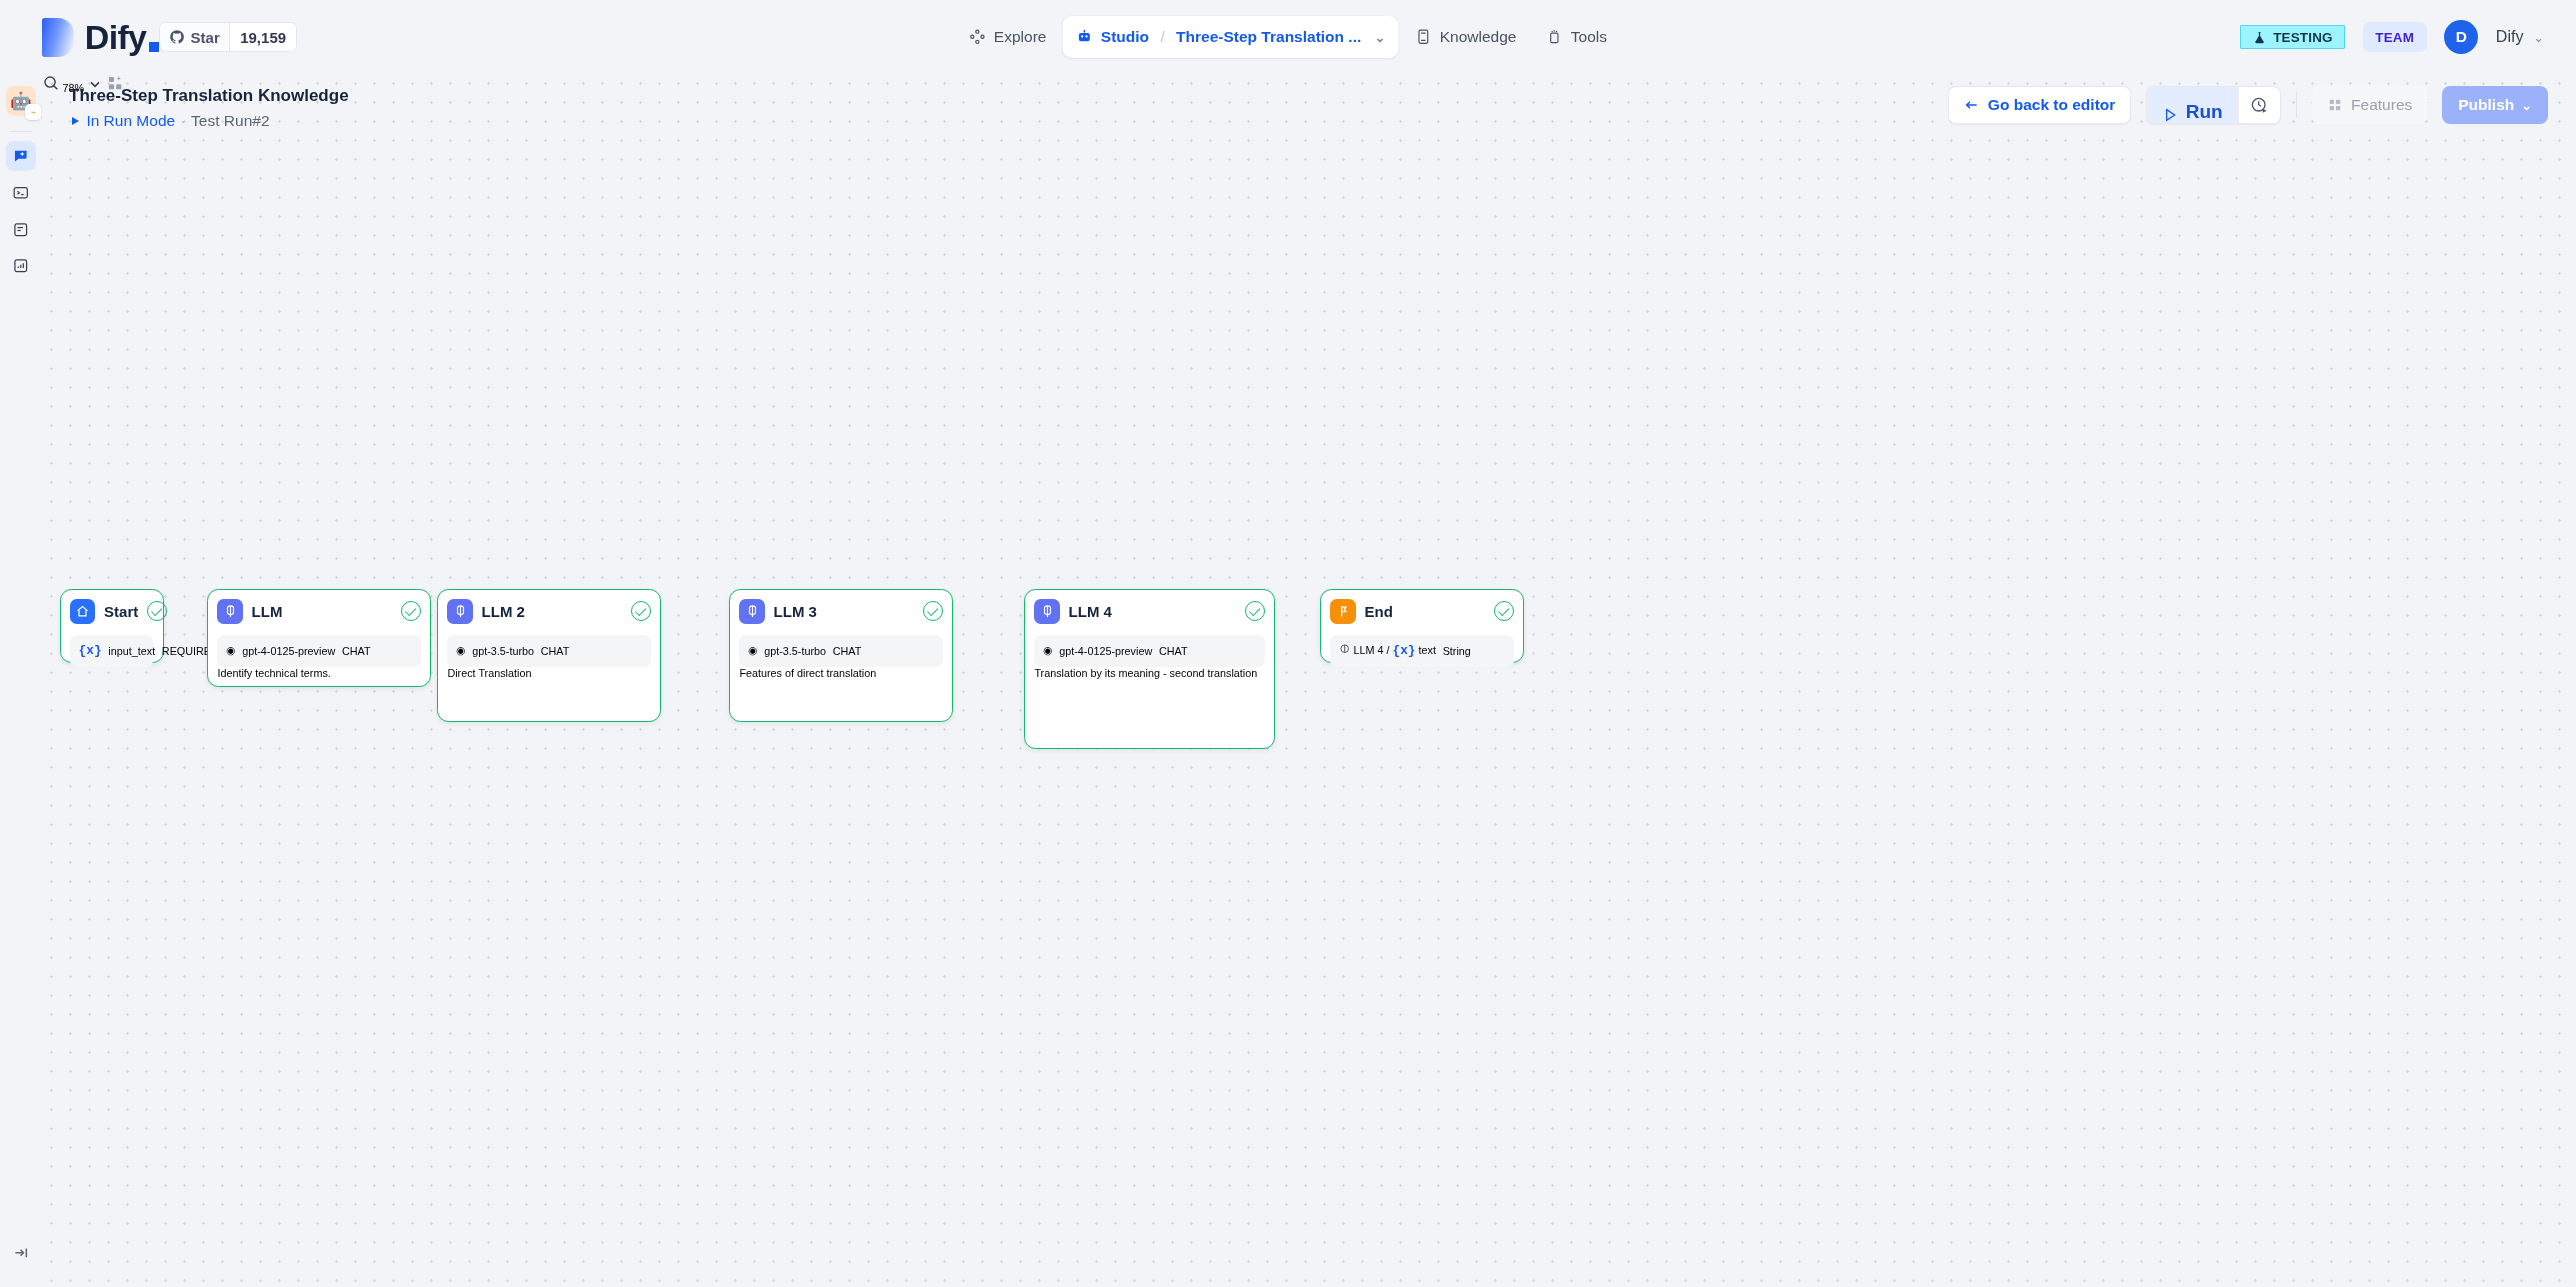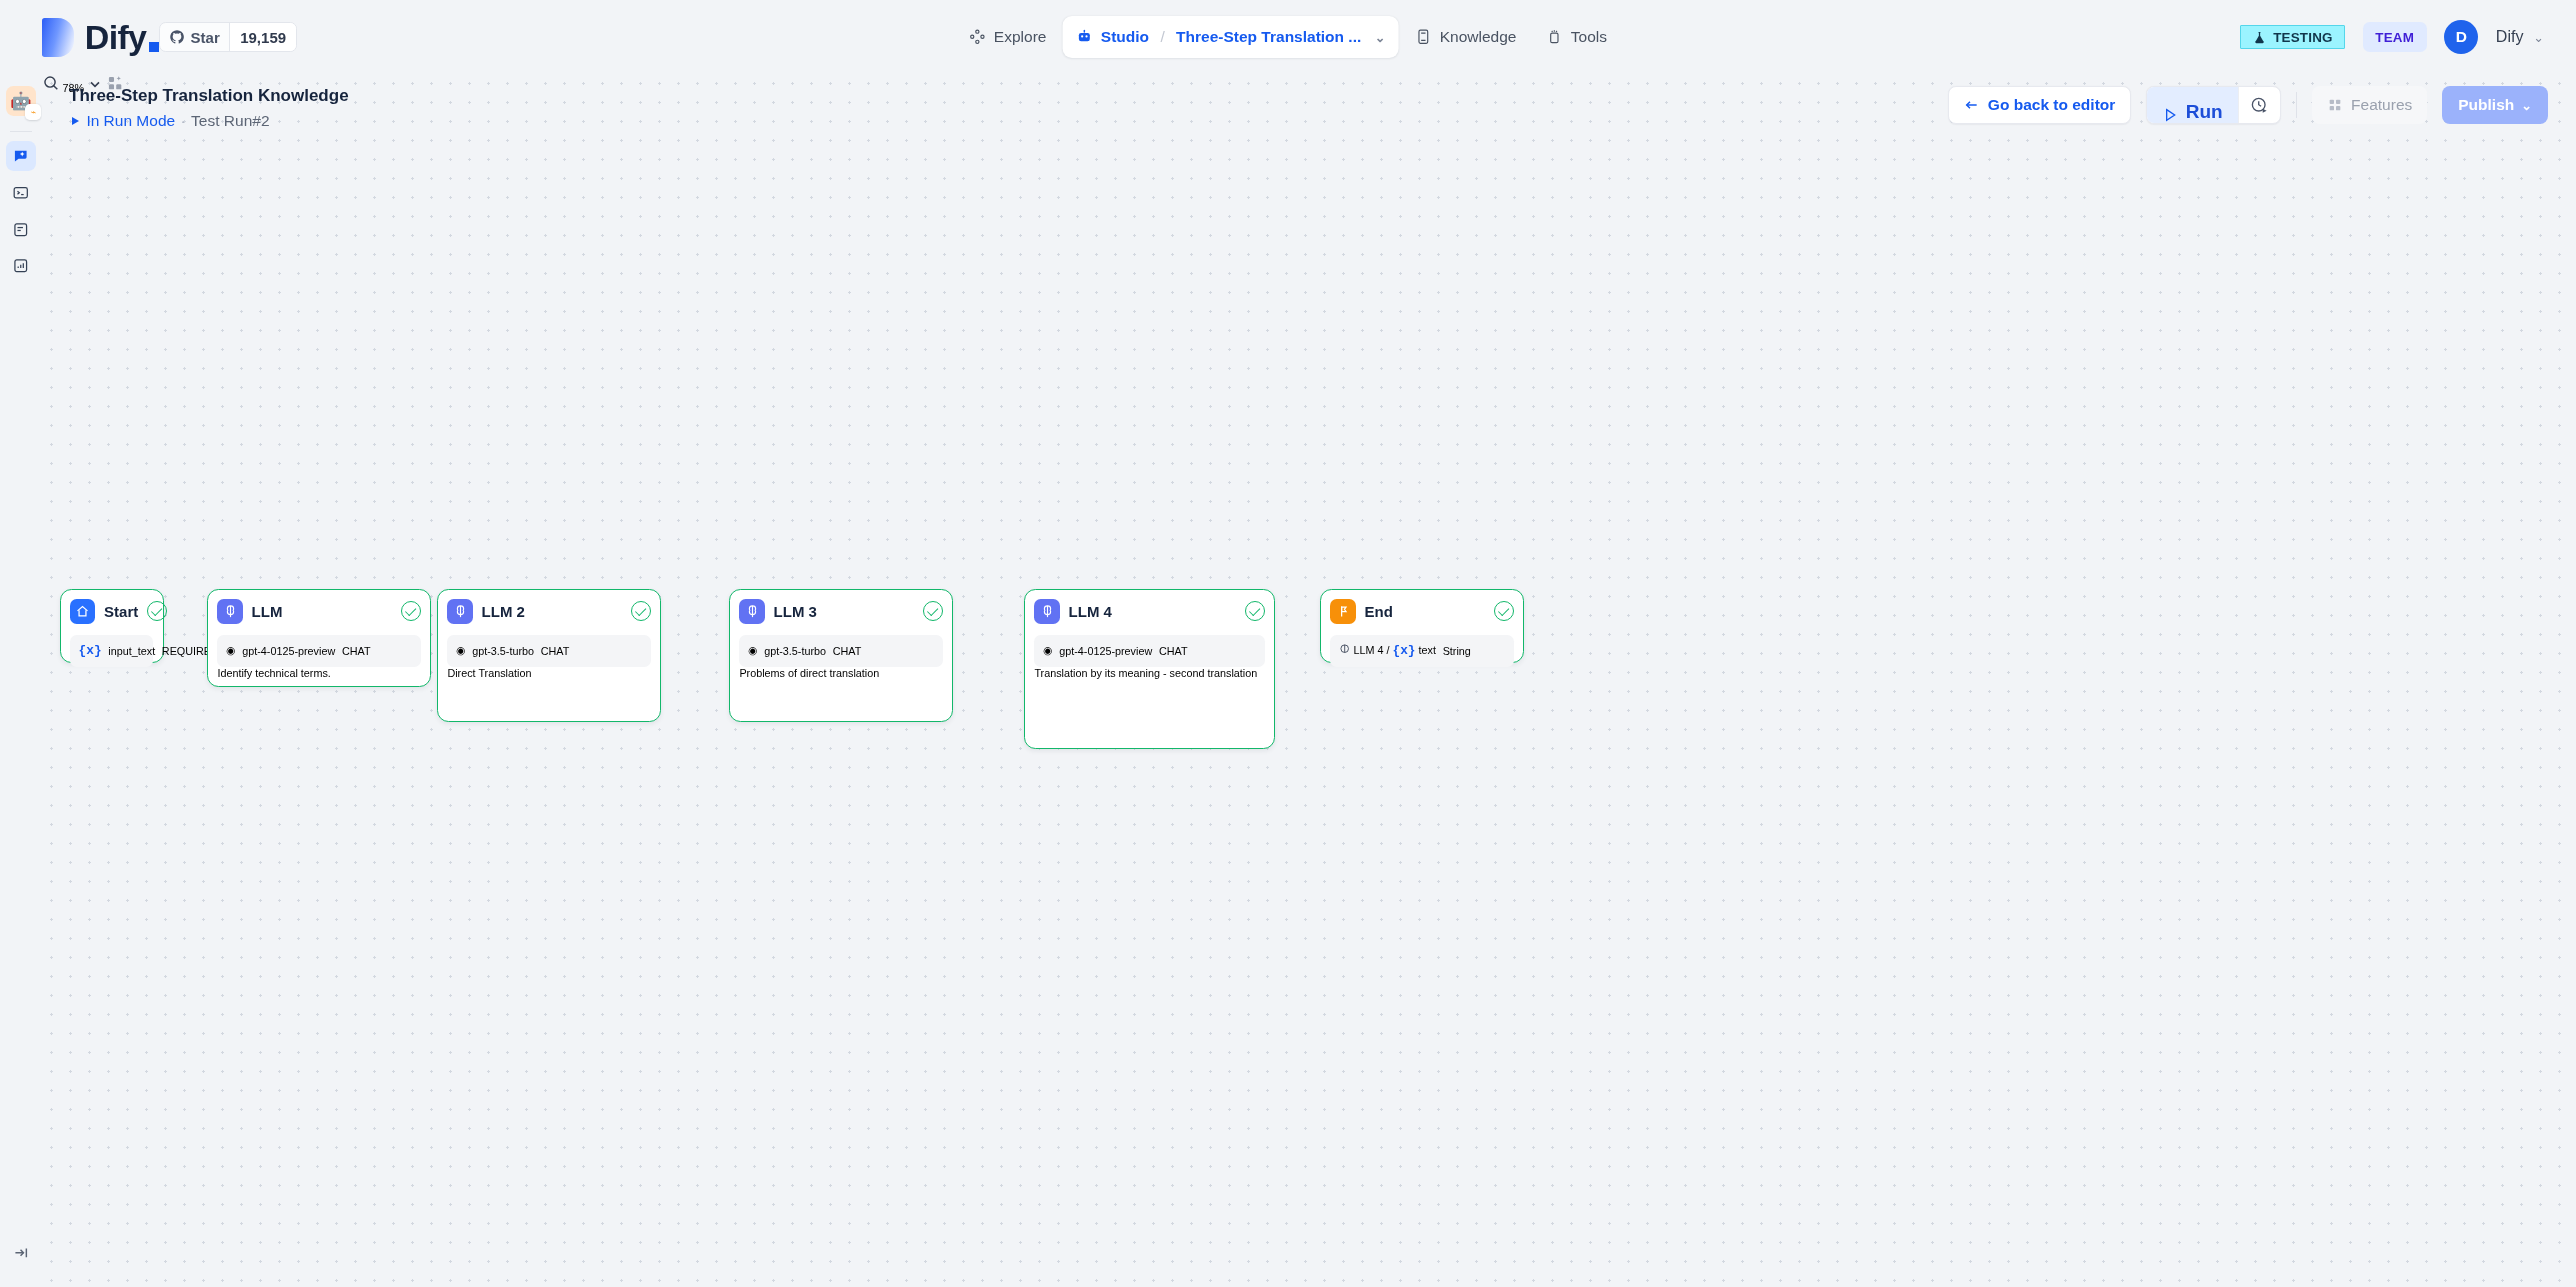--- a/index.html
+++ b/index.html
@@ -424,21 +424,21 @@
             </svg>
         </div>
         <div class="node-title">LLM 3</div>
         <div class="check"></div>
       </div>
       <div class="node-row">
         <span class="model-badge mb-green">◉</span>
         <span class="model-name">gpt-3.5-turbo</span>
         <span class="chat-tag">CHAT</span>
       </div>
-      <div class="node-desc">Problems of direct translation</div>
+      <div class="node-desc">Features of direct translation</div>
     </div>
 
     <div class="node" style="left:982px; top:515px; width:251px; height:160px;">
       <div class="node-head">
         <div class="node-icon ic-llm">
           <svg width="15" height="15" viewBox="0 0 24 24" fill="none" stroke="#fff" stroke-width="1.8">
               <path d="M12 3c-3 0-5 2-5 4.5 0 1 .3 1.8.8 2.5-.5.7-.8 1.5-.8 2.5C7 15 9 17 12 17s5-2 5-4.5c0-1-.3-1.8-.8-2.5.5-.7.8-1.5.8-2.5C17 5 15 3 12 3z"></path>
               <line x1="12" y1="3" x2="12" y2="21"></line>
             </svg>
         </div>

